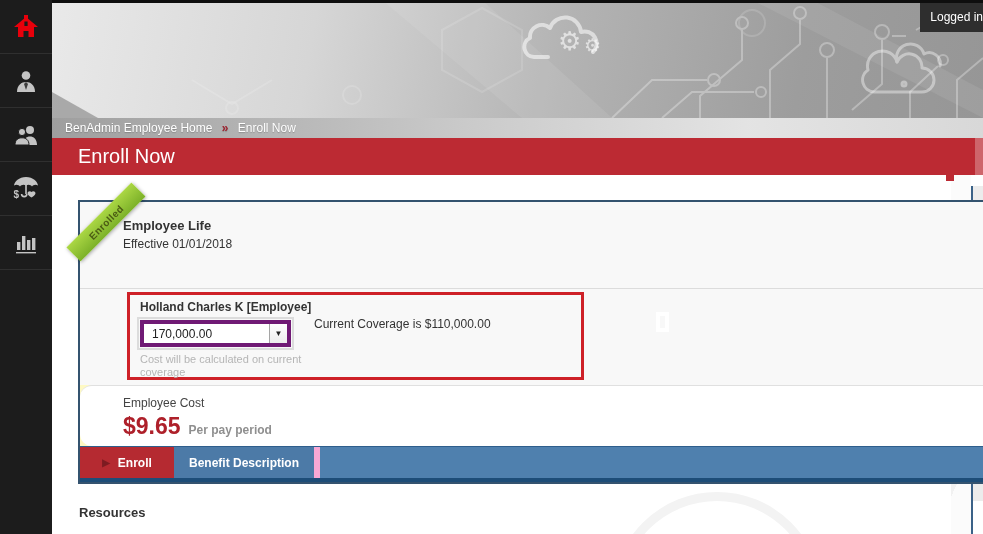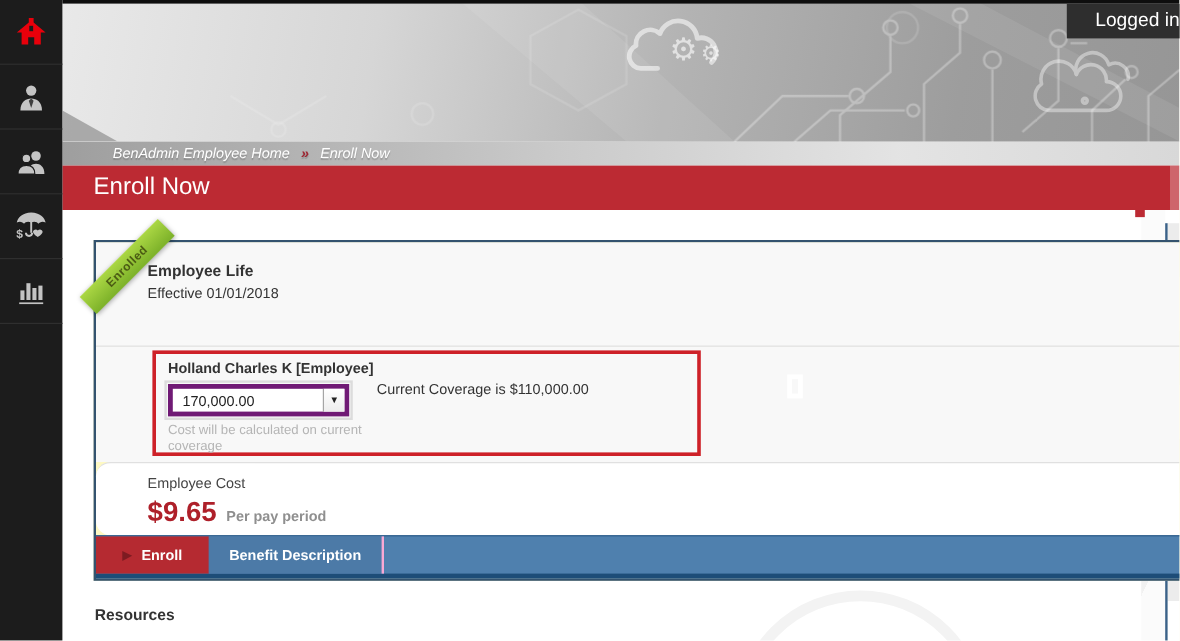--- a/index.html
+++ b/index.html
@@ -17,28 +17,28 @@
   .header{position:absolute;left:52px;top:0;width:931px;height:118px;
           background:linear-gradient(100deg,#e9e9e9 0%,#d6d6d6 28%,#b3b3b3 55%,#9d9d9d 80%,#969696 100%);
           overflow:hidden;z-index:10;}
   .header svg.deco{position:absolute;left:0;top:0;}
   .brand-title{position:absolute;left:20px;top:32px;font-size:27px;font-weight:bold;color:#fff;
                letter-spacing:1px;text-shadow:0 1px 2px rgba(0,0,0,.18);}
   .gear-glyph{position:absolute;color:rgba(255,255,255,.6);line-height:1;}
   .gear-1{left:506px;top:28px;font-size:26px;}
   .gear-2{left:532px;top:36px;font-size:19px;}
   .logged-badge{position:absolute;right:0;top:3px;height:29px;min-width:56px;background:#2e2e2e;
-                color:#fff;font-size:16px;line-height:29px;padding-left:24px;white-space:nowrap;
+                color:#fff;font-size:12px;line-height:29px;padding-left:10px;white-space:nowrap;
                 overflow:hidden;z-index:25;cursor:pointer;}
 
   
   .breadcrumb{position:absolute;left:52px;top:118px;width:931px;height:20px;
               background:linear-gradient(to right,rgba(150,150,150,.92),rgba(185,185,185,.75) 45%,rgba(205,205,205,.55) 75%,rgba(190,190,190,.6));
-              color:#fff;font-size:12px;line-height:20px;padding-left:42px;z-index:11;
-              text-shadow:0 1px 1px rgba(0,0,0,.2);font-style:italic;}
+              color:#fff;font-size:12px;line-height:20px;padding-left:13px;z-index:11;
+              text-shadow:0 1px 1px rgba(0,0,0,.2);}
   .breadcrumb a{color:#fff;text-decoration:none;cursor:pointer;}
   .crumb-sep{color:#9e2430;font-weight:bold;margin:0 6px;}
 
   
   .titlebar{position:absolute;left:52px;top:138px;width:931px;height:37px;background:#bc2a33;z-index:11;}
   .titlebar .bar-title{position:absolute;left:26px;top:0;line-height:37px;color:#fff;font-size:20px;}
   .titlebar-light{position:absolute;right:0;top:0;width:8px;height:100%;background:rgba(255,255,255,.28);}
   .titlebar-notch{position:absolute;left:946px;top:175px;width:8px;height:6px;background:#bc2a33;z-index:11;}
 
   
@@ -71,21 +71,21 @@
   .cost-label{font-size:12px;color:#444;}
   .cost-row{margin-top:3px;display:flex;align-items:baseline;}
   .cost-amount{font-size:23px;font-weight:bold;color:#ae202a;}
   .cost-period{font-size:12px;font-weight:bold;color:#8f8f8f;margin-left:8px;}
   .tabbar{height:36px;display:flex;background:#4f80ae;border-top:1px solid #2e5e8c;
           border-bottom:4px solid #1d4d78;}
   .tab{display:flex;align-items:center;justify-content:center;color:#fff;font-size:12px;
        font-weight:bold;cursor:pointer;}
   .tab-enroll{width:94px;background:#b52a31;}
   .tab-enroll .play{color:#7d1b21;font-size:10px;margin-right:8px;}
-  .tab-benefit{width:146px;background:#4c7aa7;border-right:2px solid #f9a8d4;}
+  .tab-benefit{width:146px;background:#4c7aa7;border-right:6px solid #f9a8d4;}
   .tab-rest{flex:1;}
 
   
   .ribbon{position:absolute;left:60px;top:212px;width:92px;height:20px;z-index:15;
           transform:rotate(-45deg);background:linear-gradient(to bottom,#abd744,#7cb129);
           box-shadow:0 1px 4px rgba(0,0,0,.35);display:flex;align-items:center;justify-content:center;
           font-size:10px;font-weight:bold;color:#4c5c14;letter-spacing:.5px;}
 
   .ghost-box{position:absolute;left:656px;top:312px;width:13px;height:20px;border:4px solid #ffffff;z-index:13;}
 

